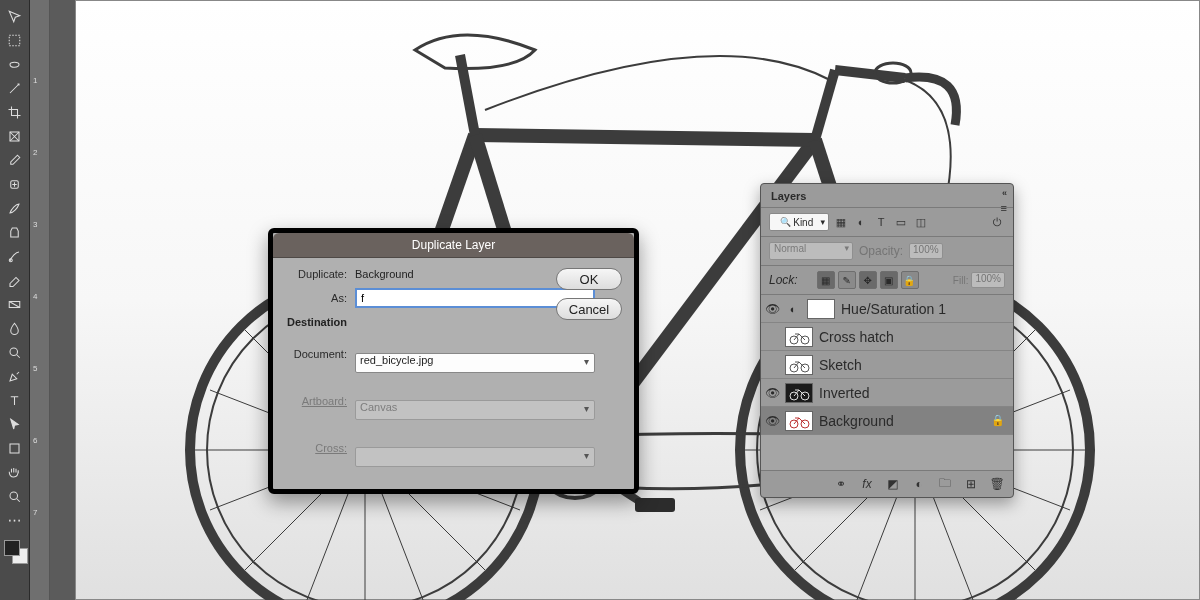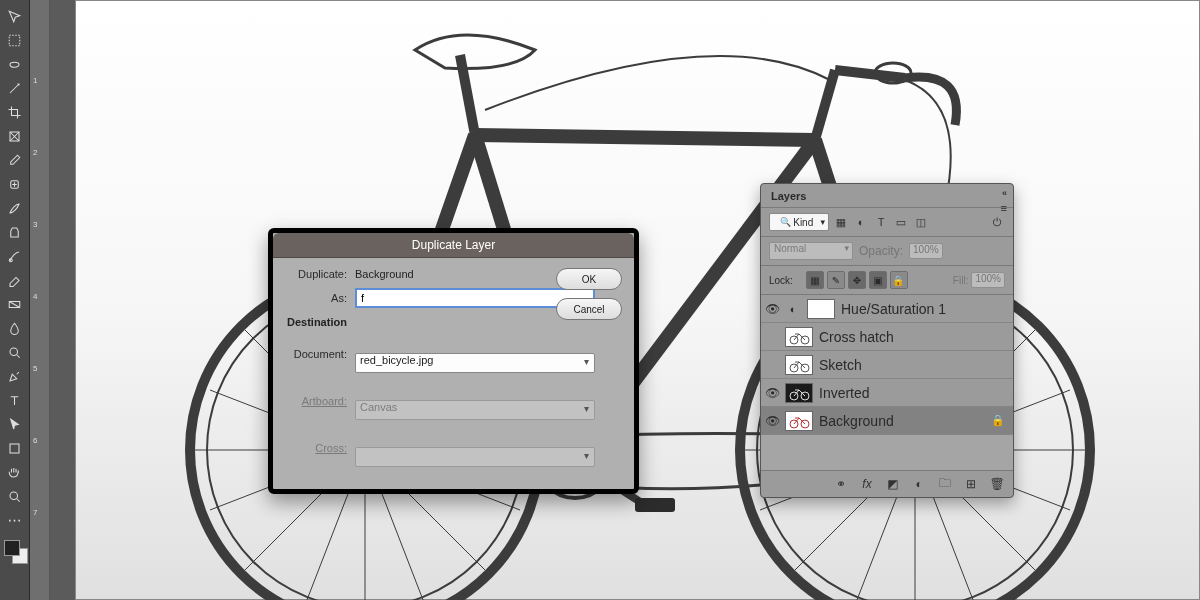--- a/index.html
+++ b/index.html
@@ -62,21 +62,21 @@
   .dlg-section { font-weight:bold; font-size:11px; margin:6px 0 6px 2px; }
   .dlg-select {
     flex:1; max-width:240px; height:20px; background:#fdfdfd; border:1px solid #888;
     font-size:11px; padding:0 4px; border-radius:2px; position:relative;margin-top:19px;
   }
   .dlg-select.dim { background:#c2c2c2; color:#7d7d7d; border-color:#9a9a9a;}
   .dlg-select::after{ content:"▾"; position:absolute; right:5px; top:2px; font-size:10px; color:#555;}
   .dlg-buttons { position:absolute; right:12px; top:10px; display:flex; flex-direction:column; gap:8px;}
   .dlg-btn {
     width:66px; height:22px; border:1px solid #777; border-radius:11px;
-    background:linear-gradient(#f6f6f6,#ddd); font-size:10px; cursor:pointer;
+    background:linear-gradient(#f6f6f6,#ddd); font-size:13px; cursor:pointer;
     display:flex; align-items:center; justify-content:center;
   }
 
   
   .panel {
     position:absolute; left:760px; top:183px; width:254px;
     background:#9b9b9b; border:1px solid #555; border-radius:4px;
     box-shadow: 0 6px 16px rgba(0,0,0,.35);
     font-size:11px; color:#2a2a2a;
   }
@@ -102,21 +102,21 @@
     border-bottom:1px solid #7a7a7a; color:#757575;
   }
   .blend-select{ flex:0 0 84px; height:18px; background:#bcbcbc; border:1px solid #8f8f8f; border-radius:2px; font-size:10px; padding:0 4px; position:relative; color:#7a7a7a;}
   .blend-select::after{content:"▾"; position:absolute; right:3px; font-size:9px;}
   .opa-label{font-size:12px;}
   .opa-val{ height:16px; background:#bcbcbc; border:1px solid #8f8f8f; font-size:10px; padding:0 3px; border-radius:2px;}
   .panel-lock{
     display:flex; align-items:center; gap:3px; padding:5px 8px;
     border-bottom:1px solid #7a7a7a;
   }
-  .lock-lbl{font-size:10px; margin-right:10px;}
+  .lock-lbl{font-size:12px; margin-right:16px;font-style:italic;}
   .lockb{ width:18px; height:18px; background:#8a8a8a; border:1px solid #6e6e6e; display:flex; align-items:center; justify-content:center; font-size:10px; border-radius:2px;}
   .lockb.on{background:#6a6a6a;}
   .fill-lbl{ margin-left:auto; font-size:10px; color:#757575;}
   .fill-val{ height:16px; background:#bcbcbc; border:1px solid #8f8f8f; font-size:10px; padding:0 3px; border-radius:2px; color:#757575;}
 
   .layers{ }
   .layer{
     display:flex; align-items:center; height:28px; border-bottom:1px solid #858585;
     padding:0 4px; gap:6px;
   }

